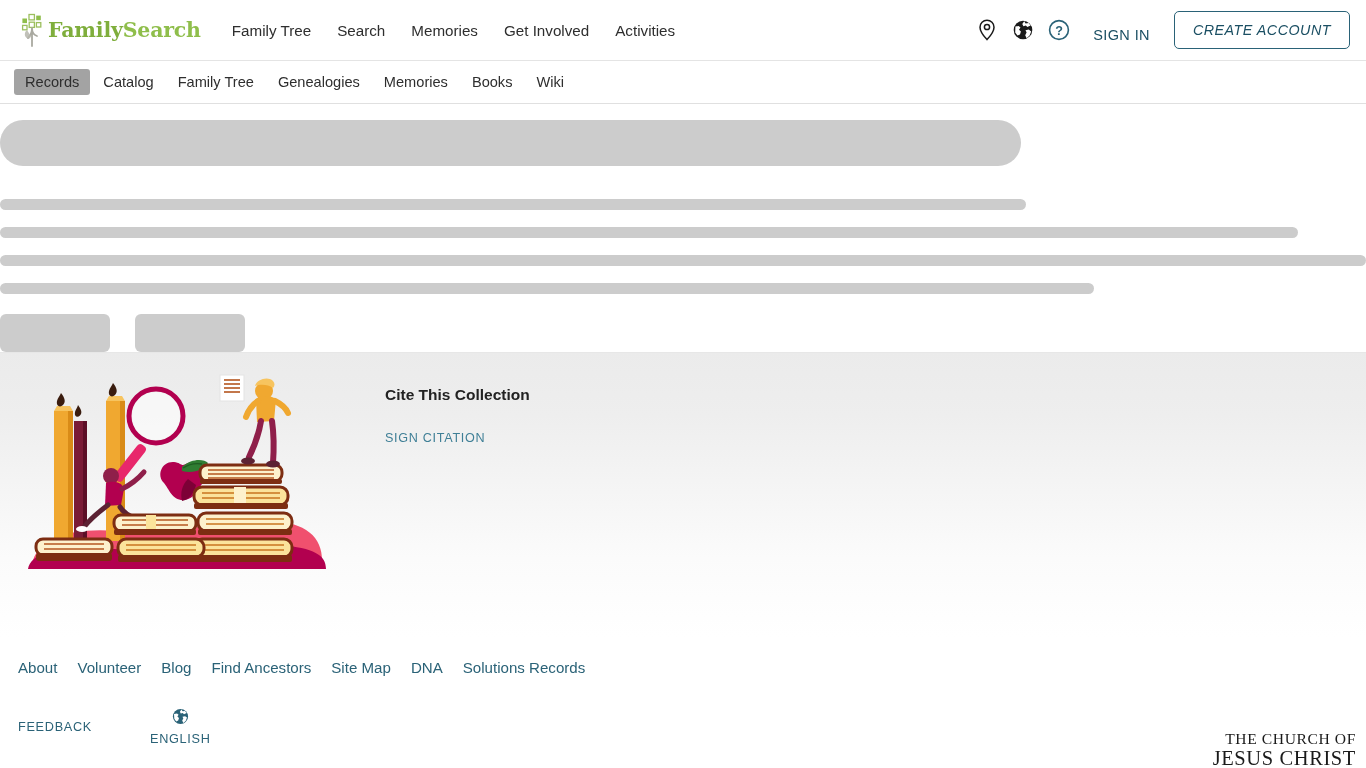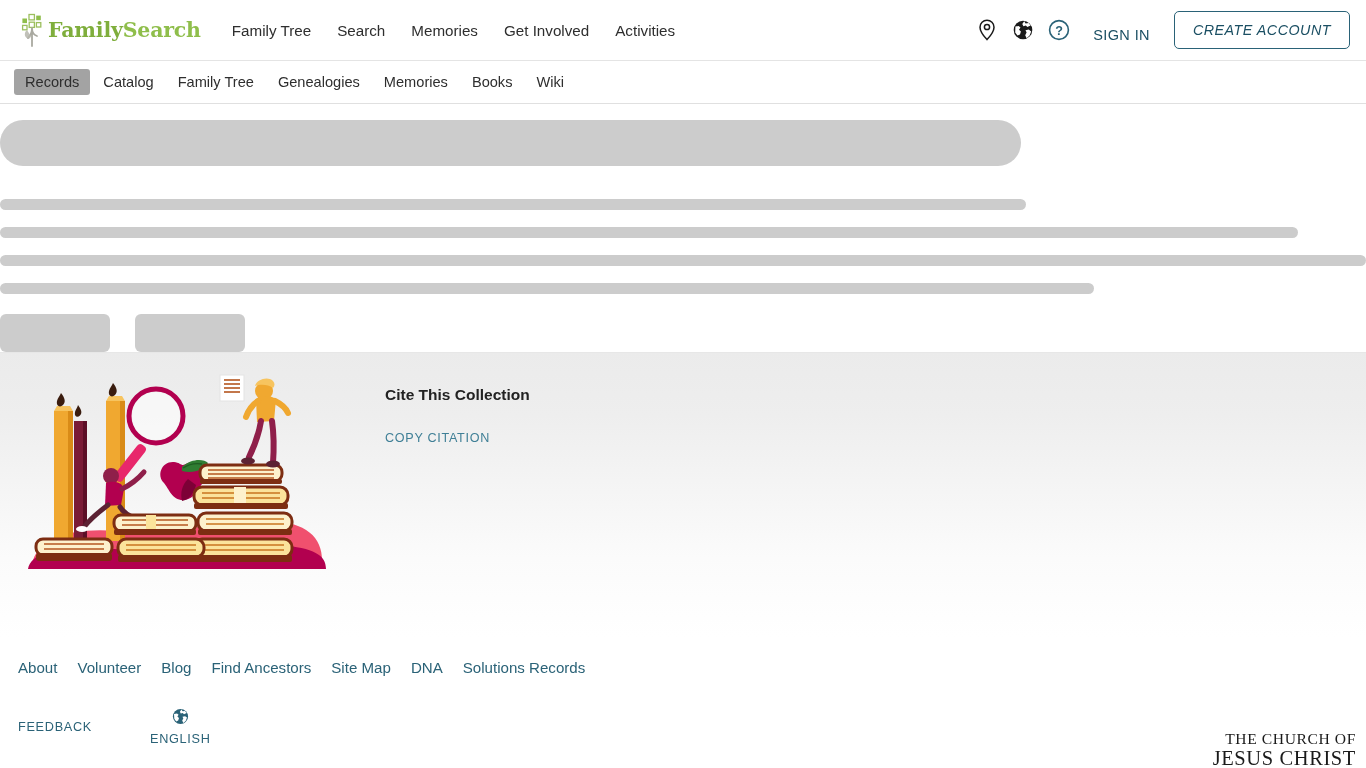--- a/index.html
+++ b/index.html
@@ -409,21 +409,21 @@
         <line x1="202" y1="11" x2="218" y2="11"></line>
         <line x1="202" y1="15" x2="218" y2="15"></line>
         <line x1="202" y1="19" x2="218" y2="19"></line>
         <line x1="202" y1="23" x2="218" y2="23"></line>
       </g>
     </svg>
   </div>
 
   <div class="cite-body">
     <h2 class="cite-title">Cite This Collection</h2>
-    <a class="copy-citation" href="#">COPY CITATION</a>
+    <a class="copy-citation" href="#">SIGN CITATION</a>
   </div>
 </div>
 
 <div class="footer">
 
   <div class="footer-links">
     <a href="#">About</a>
     <a href="#">Volunteer</a>
     <a href="#">Blog</a>
     <a href="#">Find Ancestors</a>

